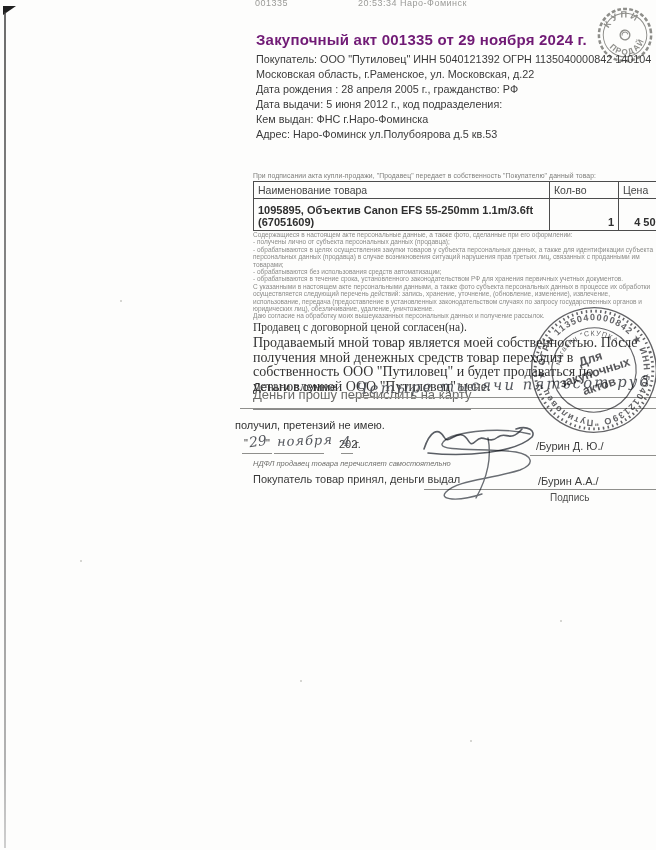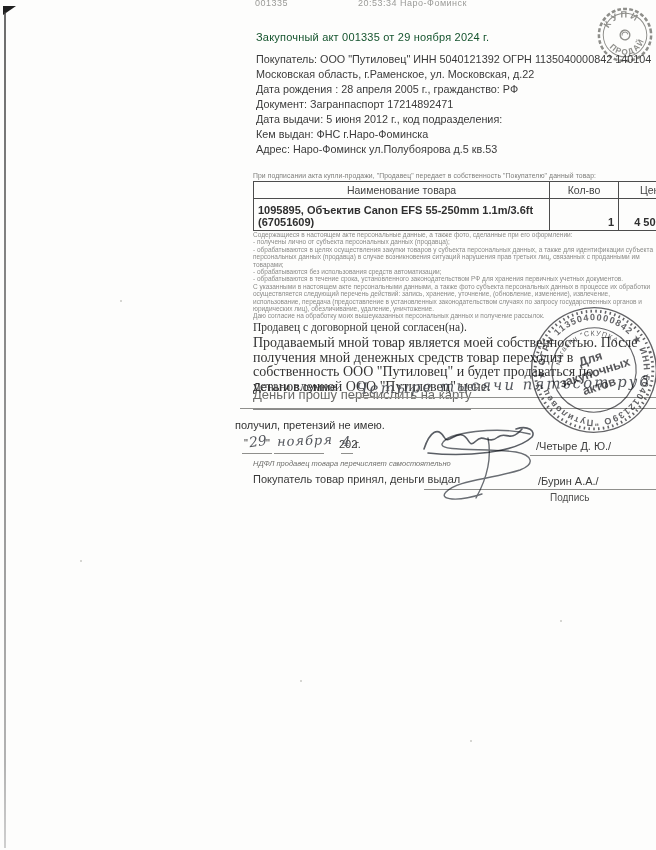--- a/index.html
+++ b/index.html
@@ -6,27 +6,27 @@
   .canvas{position:relative;width:656px;height:850px;background:#fdfdfc;overflow:hidden;
           font-family:"Liberation Sans",sans-serif;color:#3a3a3a;}
   .abs{position:absolute;}
   
   .edge-line{left:4px;top:12px;width:2px;height:836px;
              background:linear-gradient(#3c3c3c,#6a6a6a 45%,#9a9a9a 90%,#c0c0c0);opacity:.75;}
   .corner-mark{left:3px;top:6px;width:0;height:0;border-top:9px solid #1f1f1f;border-right:13px solid transparent;}
   .speck{width:2px;height:2px;border-radius:50%;background:#c9c9c4;}
   
   .meta{top:-2px;font-size:9px;color:#9b9b98;letter-spacing:.5px;}
-  .title{left:256px;top:31px;font-size:11px;font-weight:normal;color:#14532d;letter-spacing:.2px;}
+  .title{left:256px;top:31px;font-size:15px;font-weight:bold;color:#701a75;letter-spacing:.2px;}
   .hdr{left:256px;top:52px;width:400px;font-size:10.8px;line-height:15px;color:#3b3b3b;}
   .intro{left:253px;top:172px;font-size:6.8px;color:#7d7d7a;letter-spacing:.1px;}
   
   .tbl{left:253px;top:181px;width:406px;border-collapse:collapse;table-layout:fixed;}
   .tbl td,.tbl th{border:1.2px solid #4c4c4c;padding:0 4px;font-family:"Liberation Sans",sans-serif;}
-  .tbl th{height:16px;font-size:10.5px;font-weight:normal;color:#454545;text-align:center;}
+  .tbl th{height:16px;font-size:10.5px;font-weight:normal;color:#454545;text-align:left;}
   .tbl .c-name{width:287px;} .tbl .c-qty{width:60px;} .tbl .c-price{width:59px;}
   .tbl td{height:29px;font-size:11px;font-weight:bold;color:#2f2f2f;vertical-align:bottom;padding-bottom:2px;margin-left:20px;}
   .tbl td.qty{text-align:right;} .tbl td.price{text-align:center;}
   
   .fine{left:253px;top:231px;width:403px;font-size:6.5px;line-height:7.4px;color:#8b8b88;}
   .fine div{margin:0;}
   
   .serif{font-family:"Liberation Serif",serif;color:#343434;}
   .agree1{left:253px;top:321px;font-size:11.5px;}
   .agree2{left:253px;top:336px;width:392px;font-size:14px;line-height:14.5px;}
@@ -80,21 +80,20 @@
       </text>
     </g>
   </svg>
 
   <div class="abs title">Закупочный акт 001335 от 29 ноября 2024 г.</div>
 
   <div class="abs hdr">
     <div>Покупатель: ООО "Путиловец" ИНН 5040121392 ОГРН 1135040000842 140104</div>
     <div>Московская область, г.Раменское, ул. Московская, д.22</div>
     <div>Дата рождения : 28 апреля 2005 г., гражданство: РФ</div>
-    <div>Документ: Загранпаспорт 17214892471</div>
     <div>Дата выдачи: 5 июня 2012 г., код подразделения:</div>
     <div>Кем выдан: ФНС г.Наро-Фоминска</div>
     <div>Адрес: Наро-Фоминск ул.Полубоярова д.5 кв.53</div>
   </div>
 
   <div class="abs intro">При подписании акта купли-продажи, "Продавец" передает в собственность "Покупателю" данный товар:</div>
 
   <table class="abs tbl">
     <tbody>
         <tr>
@@ -142,21 +141,21 @@
   <div class="abs hw hw-digit">4</div>
   <div class="abs rule" style="left:341px;top:453px;width:12px;"></div>
   <div class="abs printed" style="left:355px;top:438px;">г.</div>
 
   <svg class="abs stamp-svg" style="left:420px;top:423px;" width="118" height="38" viewBox="0 0 118 38">
     <g stroke="#5b5f66" fill="none" stroke-width="1.6" stroke-linecap="round">
       <path d="M4,26 C10,8 18,4 24,14 C28,22 34,10 42,12 C50,14 48,26 56,18 C64,10 68,22 78,14 C86,8 90,20 102,6"></path>
       <path d="M8,30 C45,34 95,30 112,14 C116,8 108,2 96,6"></path>
     </g>
   </svg>
-  <div class="abs name-sig" style="left:536px;top:440px;">/Четыре Д. Ю./</div>
+  <div class="abs name-sig" style="left:536px;top:440px;">/Бурин Д. Ю./</div>
   <div class="abs rule" style="left:530px;top:455px;width:126px;"></div>
 
   <div class="abs small-note" style="left:253px;top:459px;font-style:italic;">НДФЛ продавец товара перечисляет самостоятельно</div>
 
   <div class="abs printed" style="left:253px;top:473px;">Покупатель товар принял,  деньги выдал</div>
   <div class="abs rule" style="left:424px;top:489px;width:108px;"></div>
   <div class="abs name-sig" style="left:538px;top:475px;">/Бурин А.А./</div>
   <div class="abs rule" style="left:532px;top:489px;width:124px;"></div>
   <div class="abs sig-label" style="left:550px;top:492px;">Подпись</div>
 

